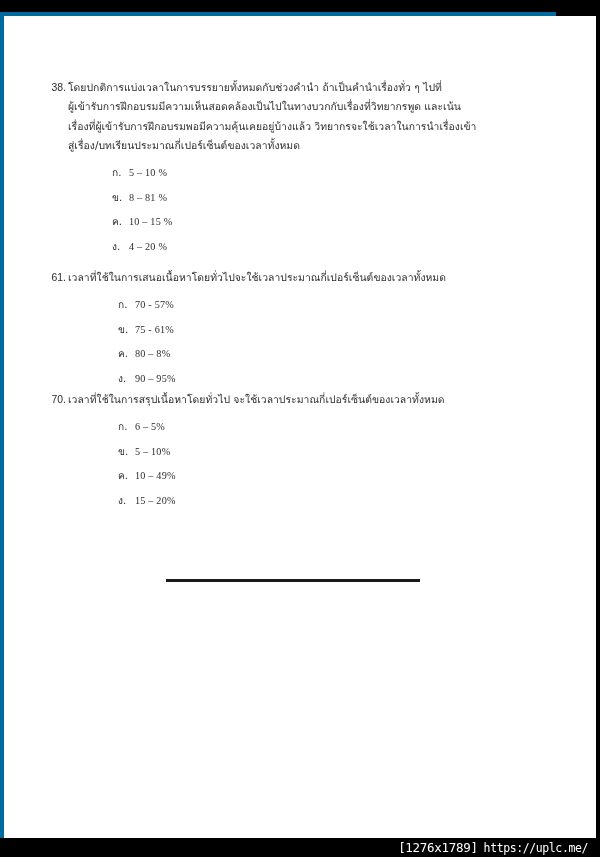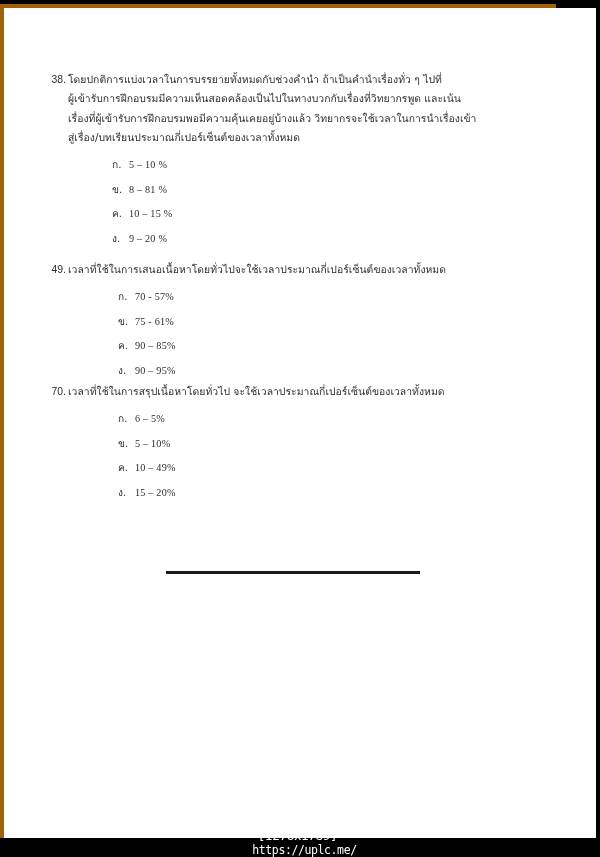--- a/index.html
+++ b/index.html
@@ -11,24 +11,24 @@
     width: 600px;
     height: 857px;
     overflow: hidden;
     font-family: "DejaVu Sans", "Liberation Sans", sans-serif;
   }
 
   
   .scan-frame {
     position: absolute;
     left: 0;
-    top: 4px;
+    top: 12px;
     width: 556px;
     height: 838px;
-    background: #a16207;
+    background: #0369a1;
     box-sizing: border-box;
   }
   .page-sheet {
     position: absolute;
     left: 4px;
     top: 4px;
     width: 592px;
     height: 831px;
     background: #ffffff;
     box-sizing: border-box;
@@ -127,34 +127,33 @@
     position: absolute;
     left: 0;
     top: 838px;
     width: 600px;
     height: 19px;
     background: #000000;
     color: #ffffff;
     display: flex;
     align-items: center;
     justify-content: flex-end;
-    padding-right: 5px;
+    padding-right: 12px;
     box-sizing: border-box;
-    flex-direction: column;
   }
   .wm-dims {
     font-family: "DejaVu Sans Mono", monospace;
     font-size: 12.5px;
     letter-spacing: -0.3px;
   }
   .wm-url {
     font-family: "DejaVu Sans Mono", monospace;
     font-size: 11.5px;
     letter-spacing: -0.4px;
-    margin-left: 14px;
+    margin-left: 6px;
   }
 </style>
 </head>
 <body>
 
 <div class="scan-frame">
   <div class="page-sheet">
 
     <div class="question-list">
         <div class="question-block" id="question-38" style="position: absolute; left: 0px; top: 62px; width: 592px;">
@@ -164,34 +163,34 @@
               <span class="q-line">โดยปกติการแบ่งเวลาในการบรรยายทั้งหมดกับช่วงคำนำ ถ้าเป็นคำนำเรื่องทั่ว ๆ ไปที่</span>
               <span class="q-line">ผู้เข้ารับการฝึกอบรมมีความเห็นสอดคล้องเป็นไปในทางบวกกับเรื่องที่วิทยากรพูด และเน้น</span>
               <span class="q-line">เรื่องที่ผู้เข้ารับการฝึกอบรมพอมีความคุ้นเคยอยู่บ้างแล้ว วิทยากรจะใช้เวลาในการนำเรื่องเข้า</span>
               <span class="q-line">สู่เรื่อง/บทเรียนประมาณกี่เปอร์เซ็นต์ของเวลาทั้งหมด</span>
             </span>
           </div>
           <div class="options">
             <div class="option-row"><span class="opt-key">ก.</span><span class="opt-val">5 – 10 %</span></div>
             <div class="option-row"><span class="opt-key">ข.</span><span class="opt-val">8 – 81 %</span></div>
             <div class="option-row"><span class="opt-key">ค.</span><span class="opt-val">10 – 15 %</span></div>
-            <div class="option-row"><span class="opt-key">ง.</span><span class="opt-val">9 – 20 %</span></div>
+            <div class="option-row"><span class="opt-key">ง.</span><span class="opt-val">4 – 20 %</span></div>
           </div>
         </div>
         <div class="question-block" id="question-39" style="position: absolute; left: 0px; top: 252px; width: 592px;">
           <div class="q-stem">
-            <span class="q-num">49.</span>
+            <span class="q-num">61.</span>
             <span class="q-stem-text">
               <span class="q-line">เวลาที่ใช้ในการเสนอเนื้อหาโดยทั่วไปจะใช้เวลาประมาณกี่เปอร์เซ็นต์ของเวลาทั้งหมด</span>
             </span>
           </div>
           <div class="options">
             <div class="option-row"><span class="opt-key">ก.</span><span class="opt-val">70 - 57%</span></div>
             <div class="option-row"><span class="opt-key">ข.</span><span class="opt-val">75 - 61%</span></div>
-            <div class="option-row"><span class="opt-key">ค.</span><span class="opt-val">90 – 85%</span></div>
+            <div class="option-row"><span class="opt-key">ค.</span><span class="opt-val">80 – 8%</span></div>
             <div class="option-row"><span class="opt-key">ง.</span><span class="opt-val">90 – 95%</span></div>
           </div>
         </div>
         <div class="question-block" id="question-40" style="position: absolute; left: 0px; top: 374px; width: 592px;">
           <div class="q-stem">
             <span class="q-num">70.</span>
             <span class="q-stem-text">
               <span class="q-line">เวลาที่ใช้ในการสรุปเนื้อหาโดยทั่วไป จะใช้เวลาประมาณกี่เปอร์เซ็นต์ของเวลาทั้งหมด</span>
             </span>
           </div>

